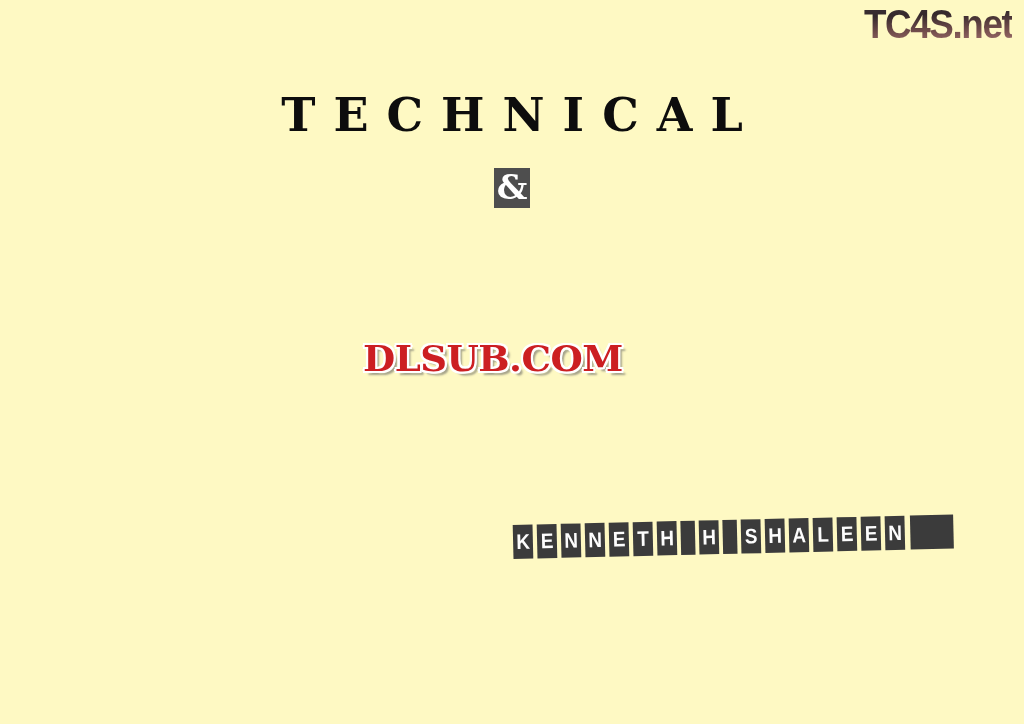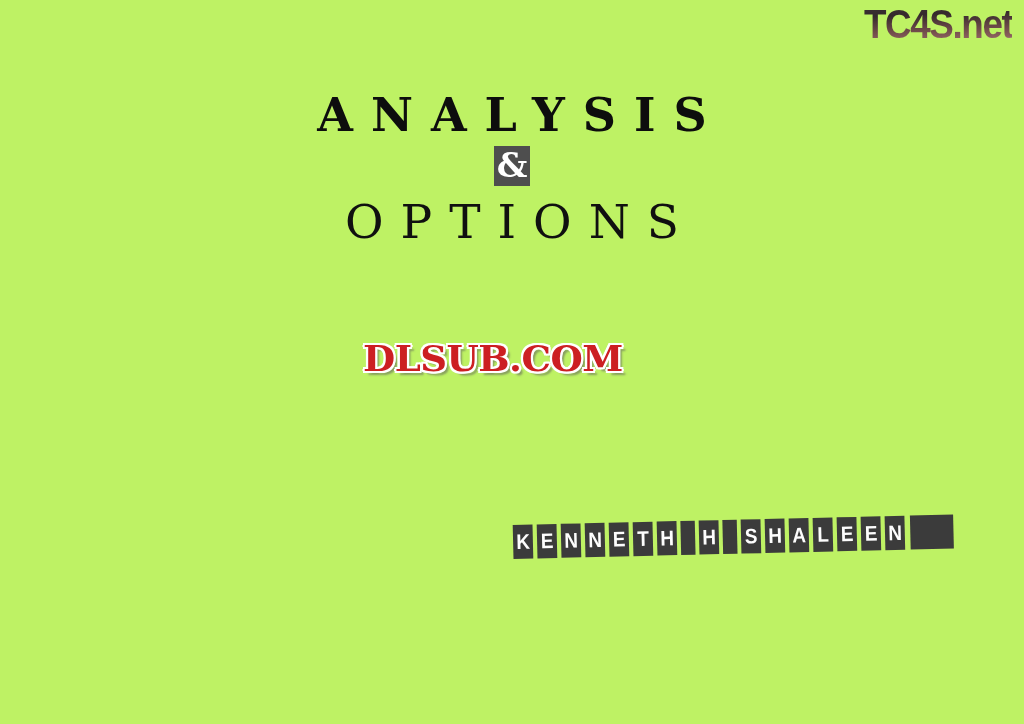--- a/index.html
+++ b/index.html
@@ -12,21 +12,21 @@
     height: 724px;
     position: relative;
     overflow: hidden;
     font-family: "Liberation Sans", sans-serif;
     -webkit-font-smoothing: antialiased;
   }
 
   .page {
     position: absolute;
     inset: 0;
-    background: #bef264;
+    background: #fef9c3;
   }
 
   
   .tc4s-logo {
     position: absolute;
     top: 4px;
     right: 12px;
     font-family: "Liberation Sans", sans-serif;
     font-weight: bold;
     font-size: 40px;
@@ -216,28 +216,27 @@
 </style>
 </head>
 <body>
 
 <div class="page">
 
   <div class="tc4s-logo">TC4S.net</div>
 
   <div class="title-block">
 
-
-    <div class="title-line-bold line-analysis">ANALYSIS</div>
+    <div class="title-line-bold line-technical">TECHNICAL</div>
+
 
     <div class="amp-row">
       <span class="amp-box">&amp;</span>
     </div>
 
-    <div class="title-line-light line-options">OPTIONS</div>
 
 
   </div>
 
   <div class="dlsub">DLSUB.COM</div>
 
   <div class="author-banner">
     <span class="author-tile">K</span>
     <span class="author-tile">E</span>
     <span class="author-tile">N</span>

